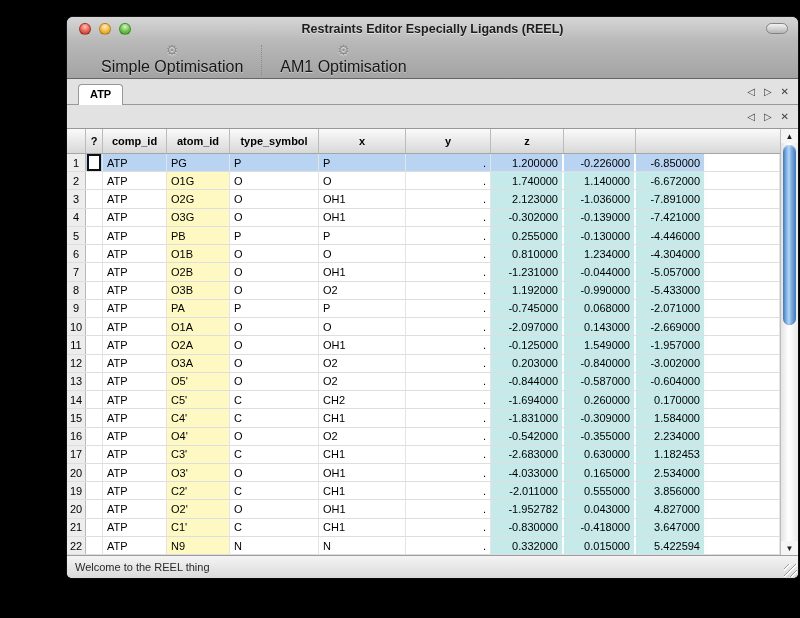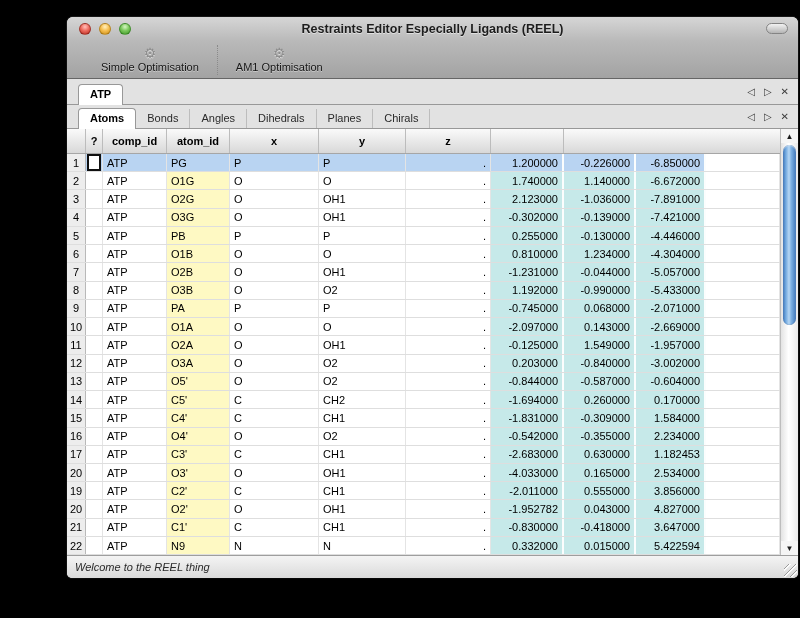--- a/index.html
+++ b/index.html
@@ -22,21 +22,21 @@
   .title{position:absolute;left:0;right:0;text-align:center;font-size:12.5px;font-weight:bold;color:#1d1d1d;
     text-shadow:0 1px 0 rgba(255,255,255,.5);pointer-events:none;}
   .pill{position:absolute;right:10px;top:6px;width:22px;height:11px;border-radius:6px;
     background:linear-gradient(#f2f2f2,#b5b5b5);border:1px solid #848484;box-sizing:border-box;}
 
   
   .toolbar{height:37px;flex:0 0 37px;background:linear-gradient(#b9b9b9,#a3a3a3);
     border-bottom:1px solid #666;display:flex;align-items:center;padding-left:18px;}
   .tb-btn{display:flex;flex-direction:column;align-items:center;justify-content:center;padding:0 16px;cursor:default;}
   .gear{font-size:14px;line-height:14px;color:#8d8d8d;text-shadow:0 1px 0 rgba(255,255,255,.55);}
-  .tb-label{font-size:11px;color:#161616;margin-top:1px;text-shadow:0 1px 0 rgba(255,255,255,.4);}
+  .tb-label{font-size:16px;color:#161616;margin-top:1px;text-shadow:0 1px 0 rgba(255,255,255,.4);}
   .tb-sep{height:30px;border-left:1px dotted #8a8a8a;margin:0 2px;}
 
   
   .tabrow{background:#e2e2e2;display:flex;align-items:flex-end;padding-left:11px;position:relative;}
   .tabrow1{height:25px;flex:0 0 25px;border-bottom:1px solid #989898;}
   .tabrow2{height:23px;flex:0 0 23px;border-bottom:1px solid #989898;}
   .tabs-strip{display:flex;align-items:flex-end;height:100%;}
   .tab{font-size:11px;color:#2a2a2a;padding:3px 11px 4px 11px;display:flex;align-items:center;}
   .tab.inactive{border-right:1px solid #bdbdbd;}
   .tab.inactive:last-child{border-right:1px solid #bdbdbd;}
@@ -73,21 +73,21 @@
   .vscroll{flex:0 0 17px;width:17px;border-left:1px solid #bdbdbd;background:#f5f5f5;
     display:flex;flex-direction:column;}
   .sarrow{flex:0 0 14px;display:flex;align-items:center;justify-content:center;font-size:8px;color:#1c1c1c;}
   .strack{flex:1;position:relative;background:linear-gradient(90deg,#e3e3e3,#ffffff 45%,#e9e9e9);}
   .thumb{position:absolute;left:2px;right:2px;top:2px;height:180px;border-radius:7px;
     background:linear-gradient(90deg,#3f74b6 0%,#6ea6de 20%,#b7d7f4 46%,#7fb2e4 62%,#4077ba 100%);
     box-shadow:inset 0 1px 1px rgba(255,255,255,.5), inset 0 0 1px #2a5a94;}
 
   
   .statusbar{height:22px;flex:0 0 22px;background:linear-gradient(#f4f4f4,#dadada);
-    border-top:1px solid #9e9e9e;display:flex;align-items:center;padding:0 8px;position:relative;font-style:italic;}
+    border-top:1px solid #9e9e9e;display:flex;align-items:center;padding:0 8px;position:relative;}
   .status-text{font-size:11px;color:#2a2a2a;}
   .grip{position:absolute;right:1px;bottom:1px;width:13px;height:13px;
     background:repeating-linear-gradient(135deg,transparent 0 3px,#9a9a9a 3px 4px,rgba(255,255,255,.9) 4px 5px);}
 </style>
 </head>
 <body>
 
 <div class="canvas">
   <div class="window">
 
@@ -118,42 +118,35 @@
           <div class="tab active">ATP</div>
         </div>
       <div class="tab-controls">
         <span>◁</span>
         <span>▷</span>
         <span>✕</span>
       </div>
     </div>
 
     <div class="tabrow tabrow2">
-      <div class="tabs-strip" id="section-tabs">
-          <div class="tab active">Atoms</div>
-          <div class="tab inactive">Bonds</div>
-          <div class="tab inactive">Angles</div>
-          <div class="tab inactive">Dihedrals</div>
-          <div class="tab inactive">Planes</div>
-          <div class="tab inactive">Chirals</div>
-        </div>
       <div class="tab-controls">
         <span>◁</span>
         <span>▷</span>
         <span>✕</span>
       </div>
     </div>
 
     <div class="table-area">
       <div class="grid">
         <div class="hdr" id="header-row">
             <div class="hcell"></div>
             <div class="hcell">?</div>
             <div class="hcell">comp_id</div>
             <div class="hcell">atom_id</div>
+            <div class="hcell">type_symbol</div>
             <div class="hcell">x</div>
             <div class="hcell">y</div>
             <div class="hcell">z</div>
             <div class="hcell"></div>
           </div>
         <div class="tbody" id="table-body">
             <div class="row selected">
               <div class="cell rownum">1</div>
               <div class="cell qcell">
                 <div class="qbox"></div>

